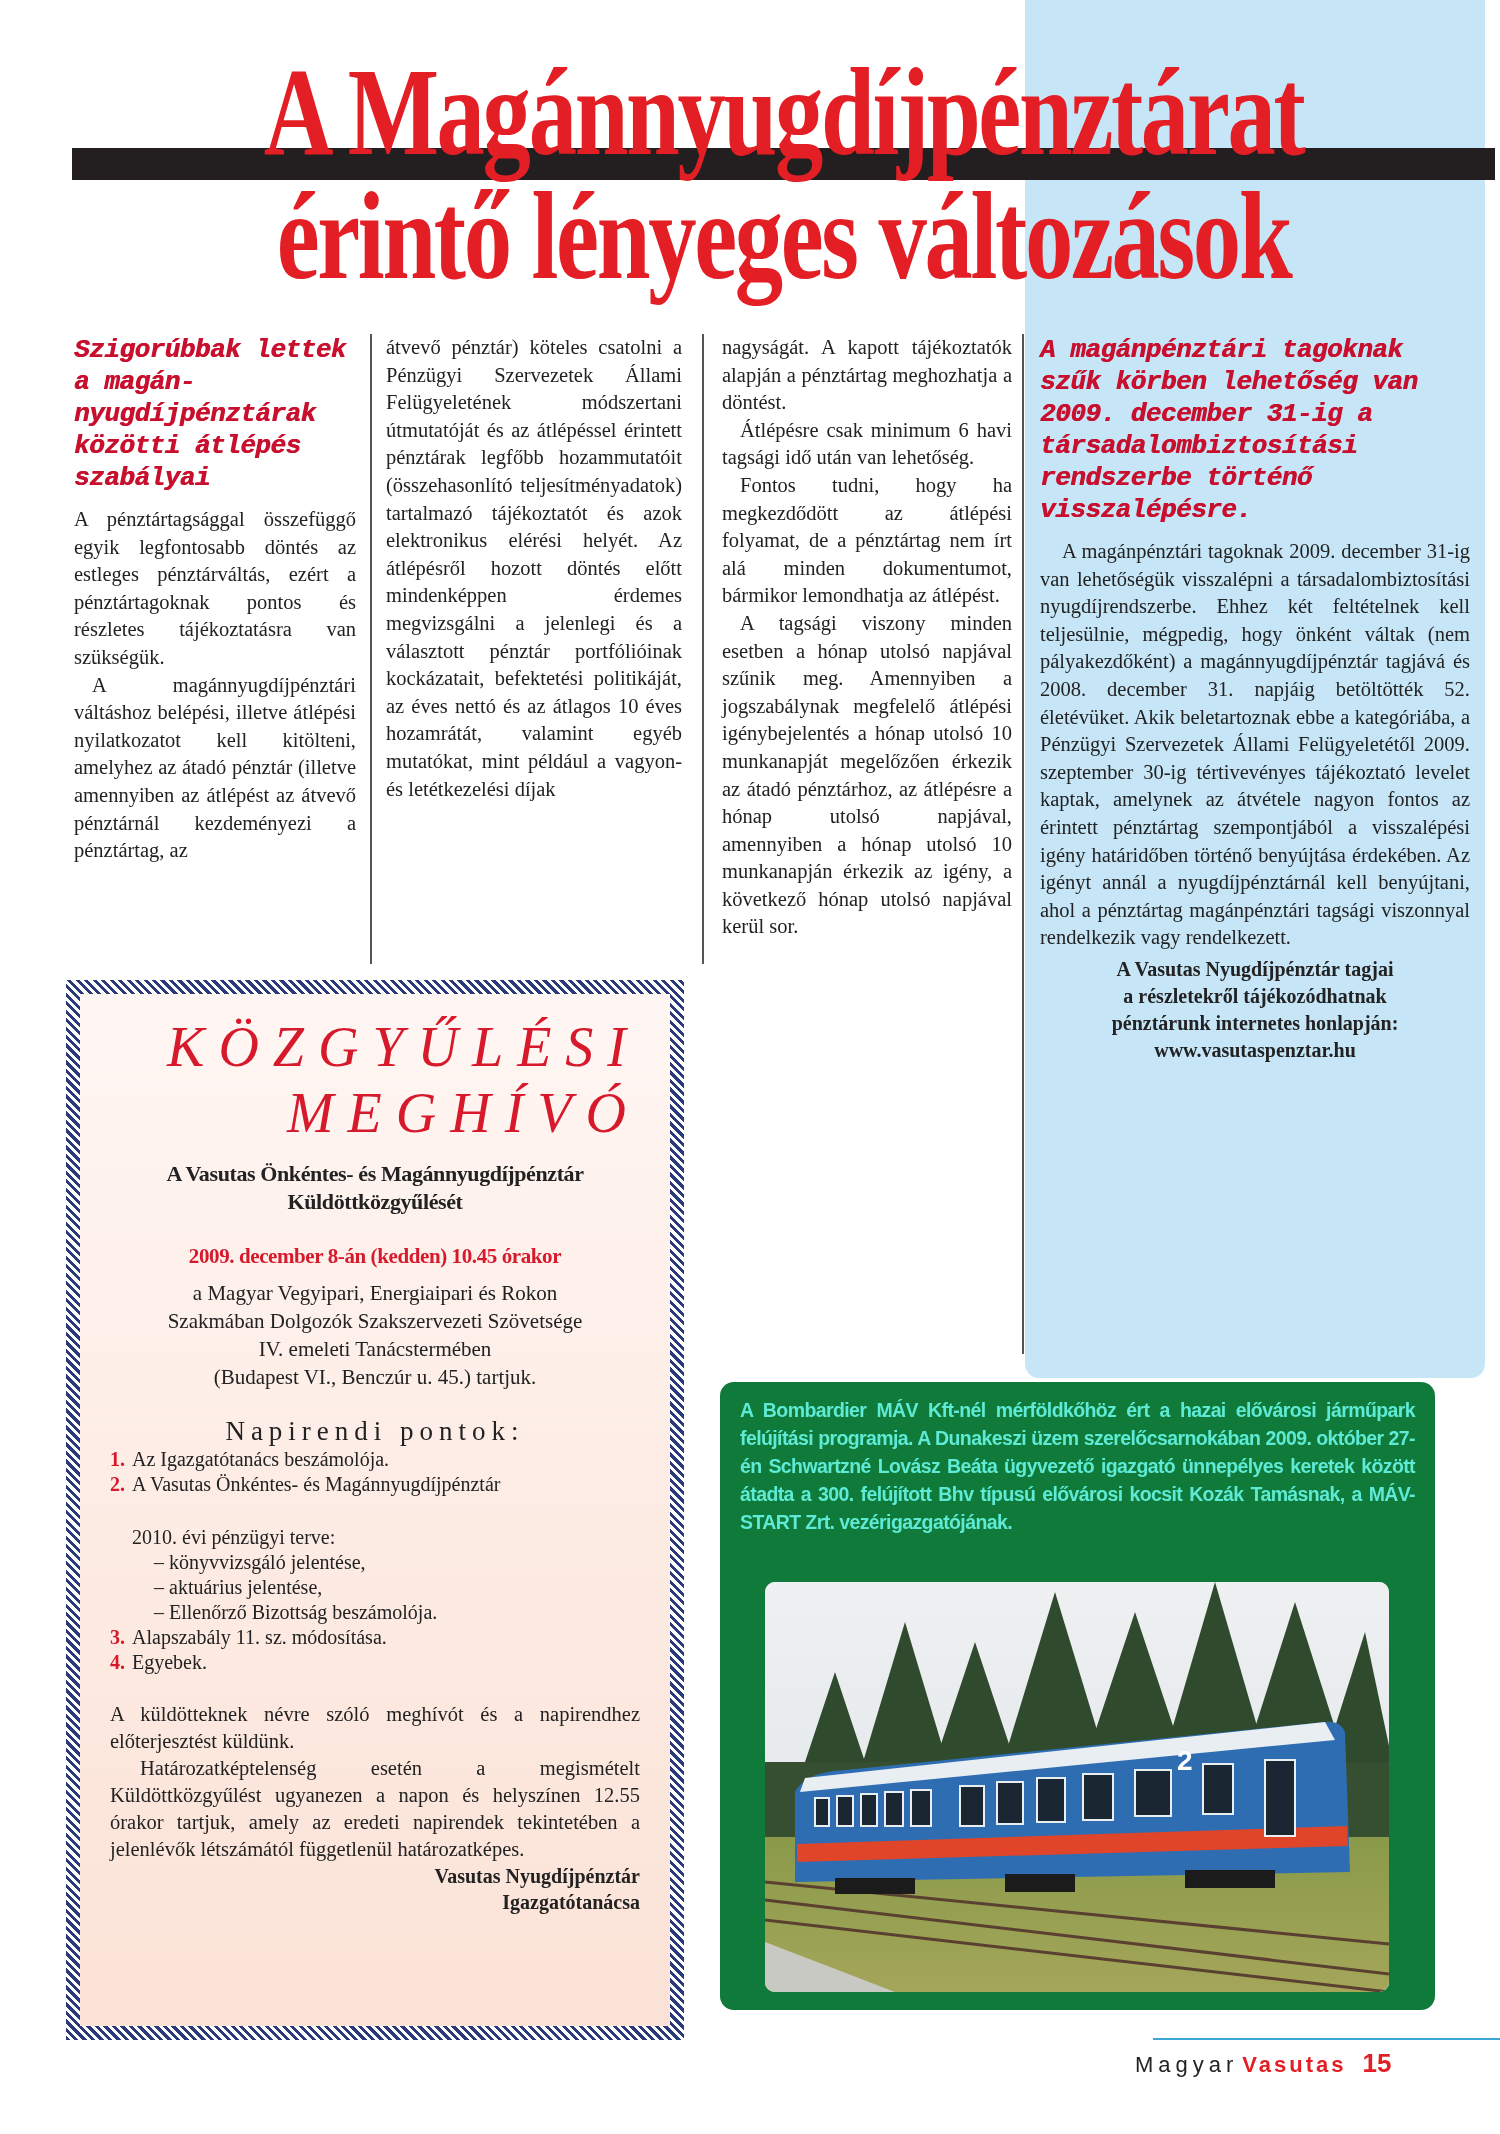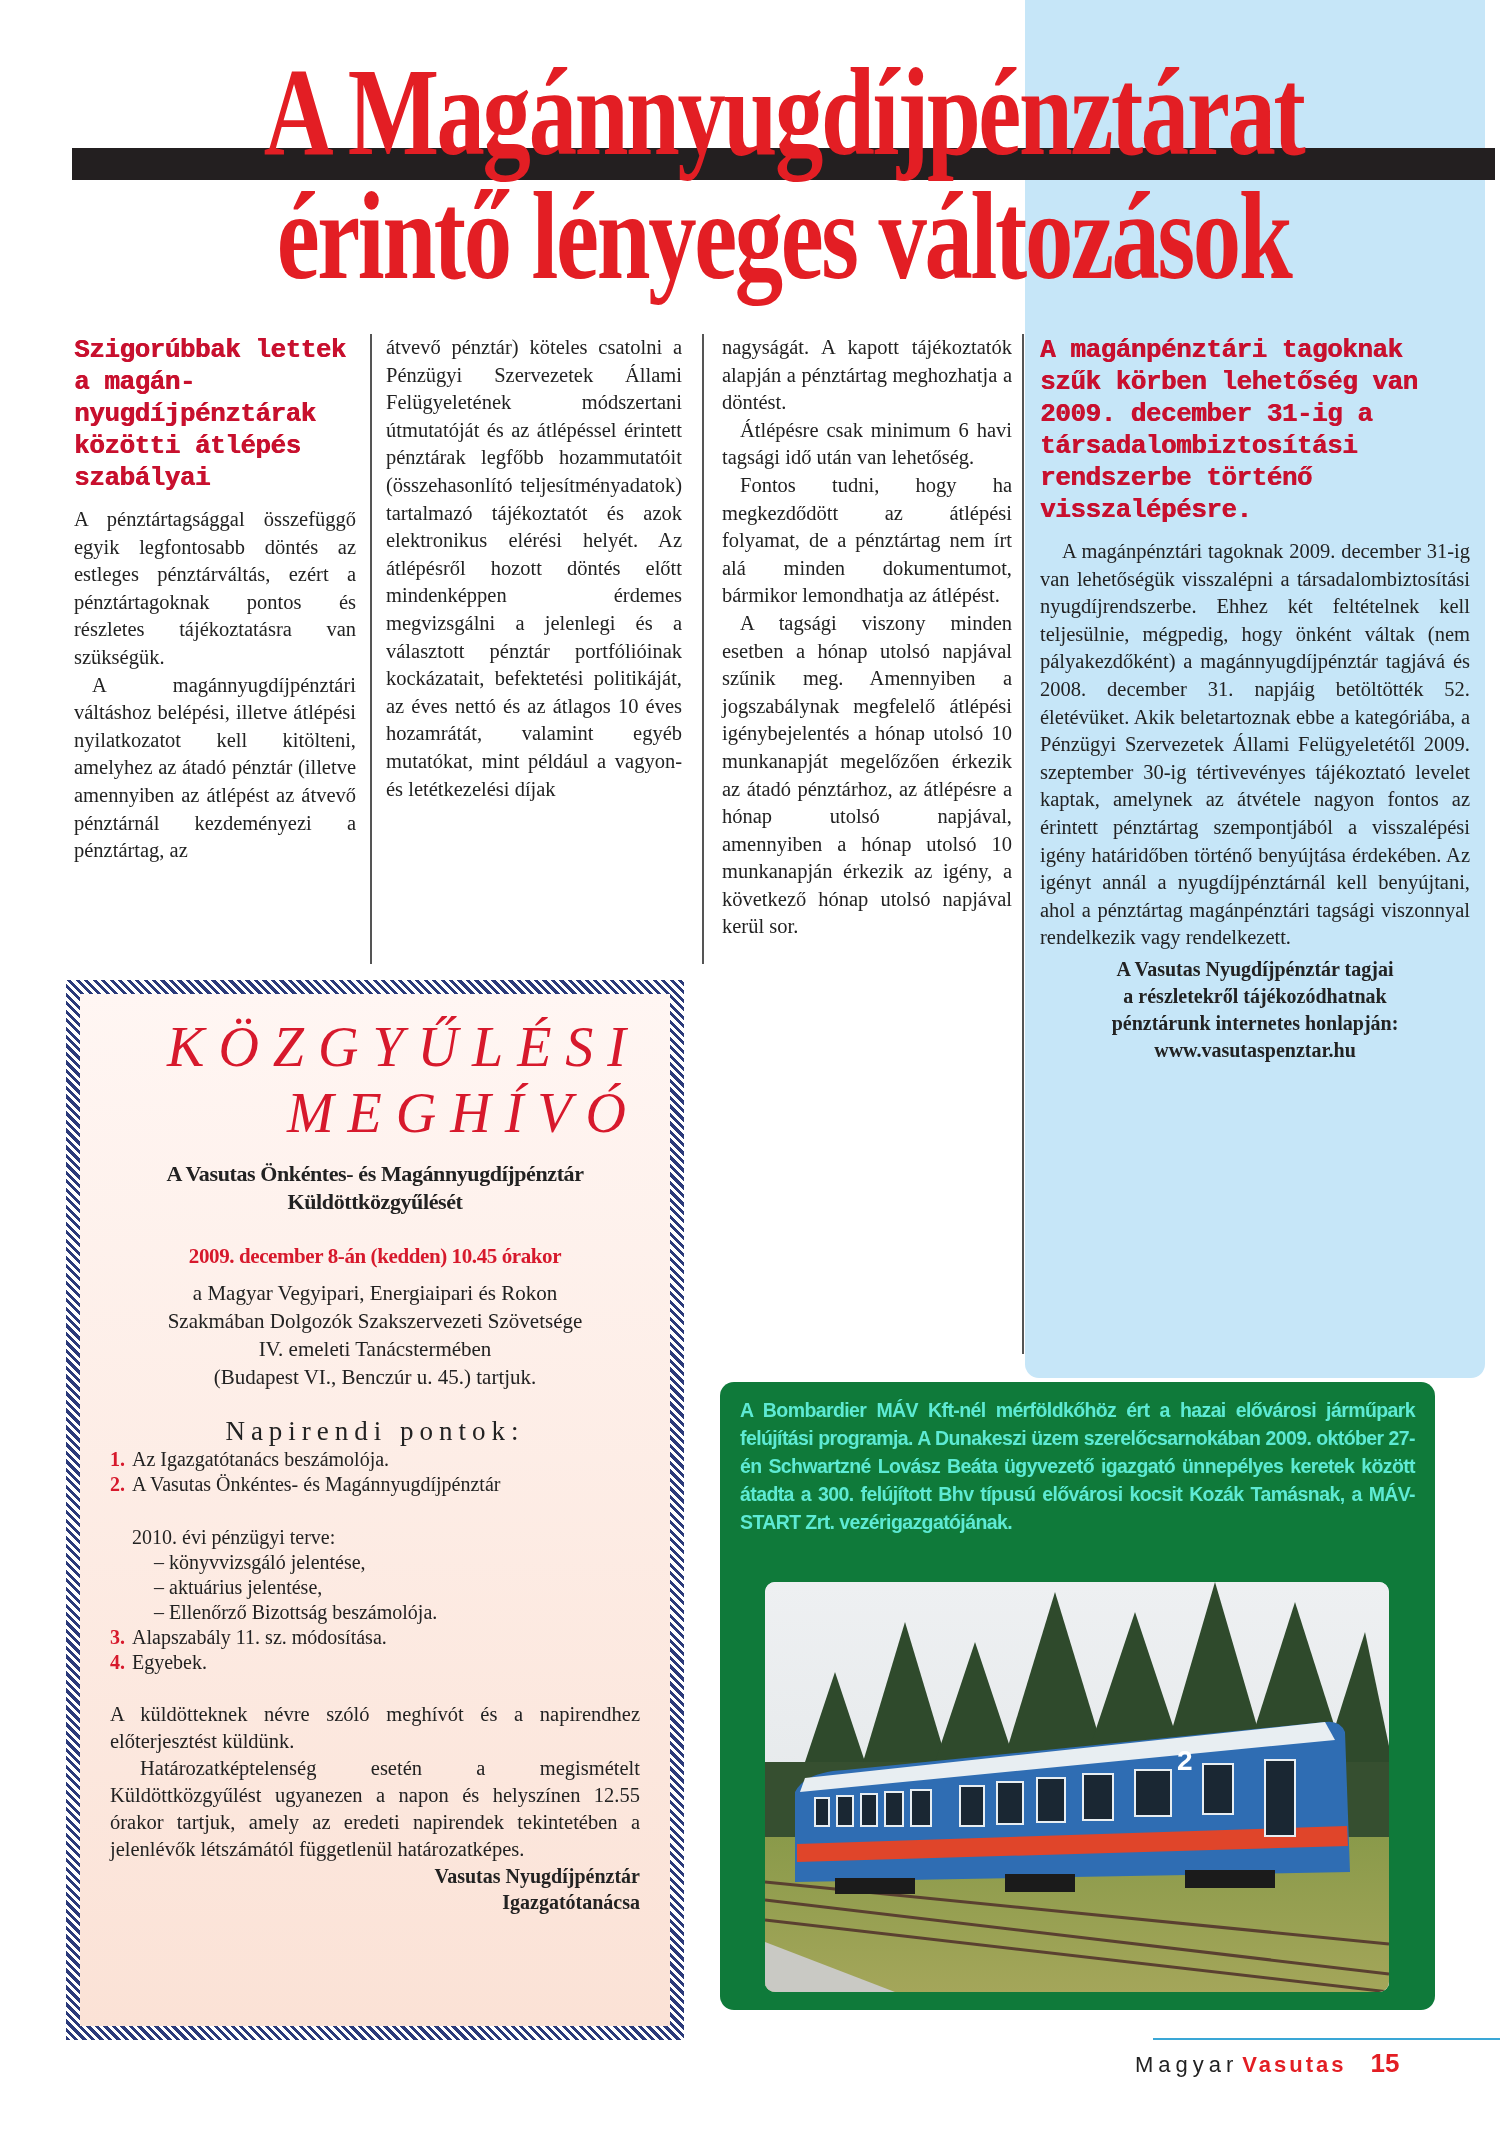--- a/index.html
+++ b/index.html
@@ -13,21 +13,21 @@
     font-family: "Liberation Serif", "DejaVu Serif", serif; font-weight: bold; line-height: 130px; letter-spacing: -3px; }
   .title .l1 { display: block; font-size: 124px; transform: scaleX(0.78); transform-origin: center; height: 130px; }
   .title .l2 { display: block; font-size: 124px; transform: scaleX(0.78); transform-origin: center; height: 130px; margin-top: -6px; }
 
   .col { position: absolute; font-size: 20.5px; line-height: 27.6px; text-align: justify; color: #222; }
   .col p { text-indent: 18px; hyphens: auto; }
   .col p.first { text-indent: 0; }
   .rule { position: absolute; width: 2px; background: #555; }
 
   .sub-head { font-family: "Liberation Mono", "DejaVu Sans Mono", monospace; font-weight: bold; color: #c8102e;
-    font-size: 26px; line-height: 32px; letter-spacing: -0.5px; text-align: left; margin-bottom: 12px; text-shadow: 0.6px 0 0 #c8102e; }
+    font-size: 26px; line-height: 32px; letter-spacing: -0.5px; text-align: left; margin-bottom: 12px; text-shadow: 0.6px 0 0 #c8102e; font-style: italic; }
 
   .col1 { left: 74px; top: 334px; width: 282px; }
   .col2 { left: 386px; top: 334px; width: 296px; }
   .col3 { left: 722px; top: 334px; width: 290px; }
   .col4 { left: 1040px; top: 334px; width: 430px; }
   .col4 p { text-indent: 22px; }
   .col4 .closing { text-align: center; font-weight: bold; font-size: 20px; line-height: 27px; margin-top: 4px; text-indent: 0; }
 
   .invite { position: absolute; left: 66px; top: 980px; width: 618px; height: 1060px; padding: 14px;
     background: repeating-linear-gradient(45deg, #2b3a7a 0 3px, #ffffff 3px 6px), repeating-linear-gradient(-45deg, #2b3a7a 0 2px, transparent 2px 6px); }
@@ -46,21 +46,21 @@
   .inv-sign { font-weight: bold; font-size: 20px; text-align: right; line-height: 26px; }
 
   .green-box { position: absolute; left: 720px; top: 1382px; width: 715px; height: 628px; background: #0f7a3a; border-radius: 14px; padding: 14px 20px; }
   .green-caption { color: #5eead4; font-family: "Liberation Sans", "DejaVu Sans", sans-serif; font-weight: bold; font-size: 19.5px; line-height: 28px; text-align: justify; letter-spacing: -0.6px; }
   .photo { position: absolute; left: 45px; top: 200px; width: 624px; height: 410px; border-radius: 10px; overflow: hidden; background: #e8ecef; }
 
   .footer-line { position: absolute; left: 1153px; top: 2038px; width: 347px; height: 2px; background: #3aa7d6; }
   .footer { position: absolute; left: 1135px; top: 2048px; font-family: "Liberation Sans", "DejaVu Sans", sans-serif; font-size: 22px; }
   .footer .pub { color: #222; letter-spacing: 5px; }
   .footer .brand { color: #e31e24; font-weight: bold; letter-spacing: 3px; margin-left: 4px; }
-  .footer .page { color: #e31e24; font-weight: bold; font-size: 26px; margin-left: 24px; }
+  .footer .page { color: #e31e24; font-weight: bold; font-size: 26px; margin-left: 16px; }
 </style>
 </head>
 <body>
 
 <div class="blue-panel"></div>
 <div class="black-bar"></div>
 
 <h1 class="title">
   <span class="l1">A Magánnyugdíjpénztárat</span>
   <span class="l2">érintő lényeges változások</span>

